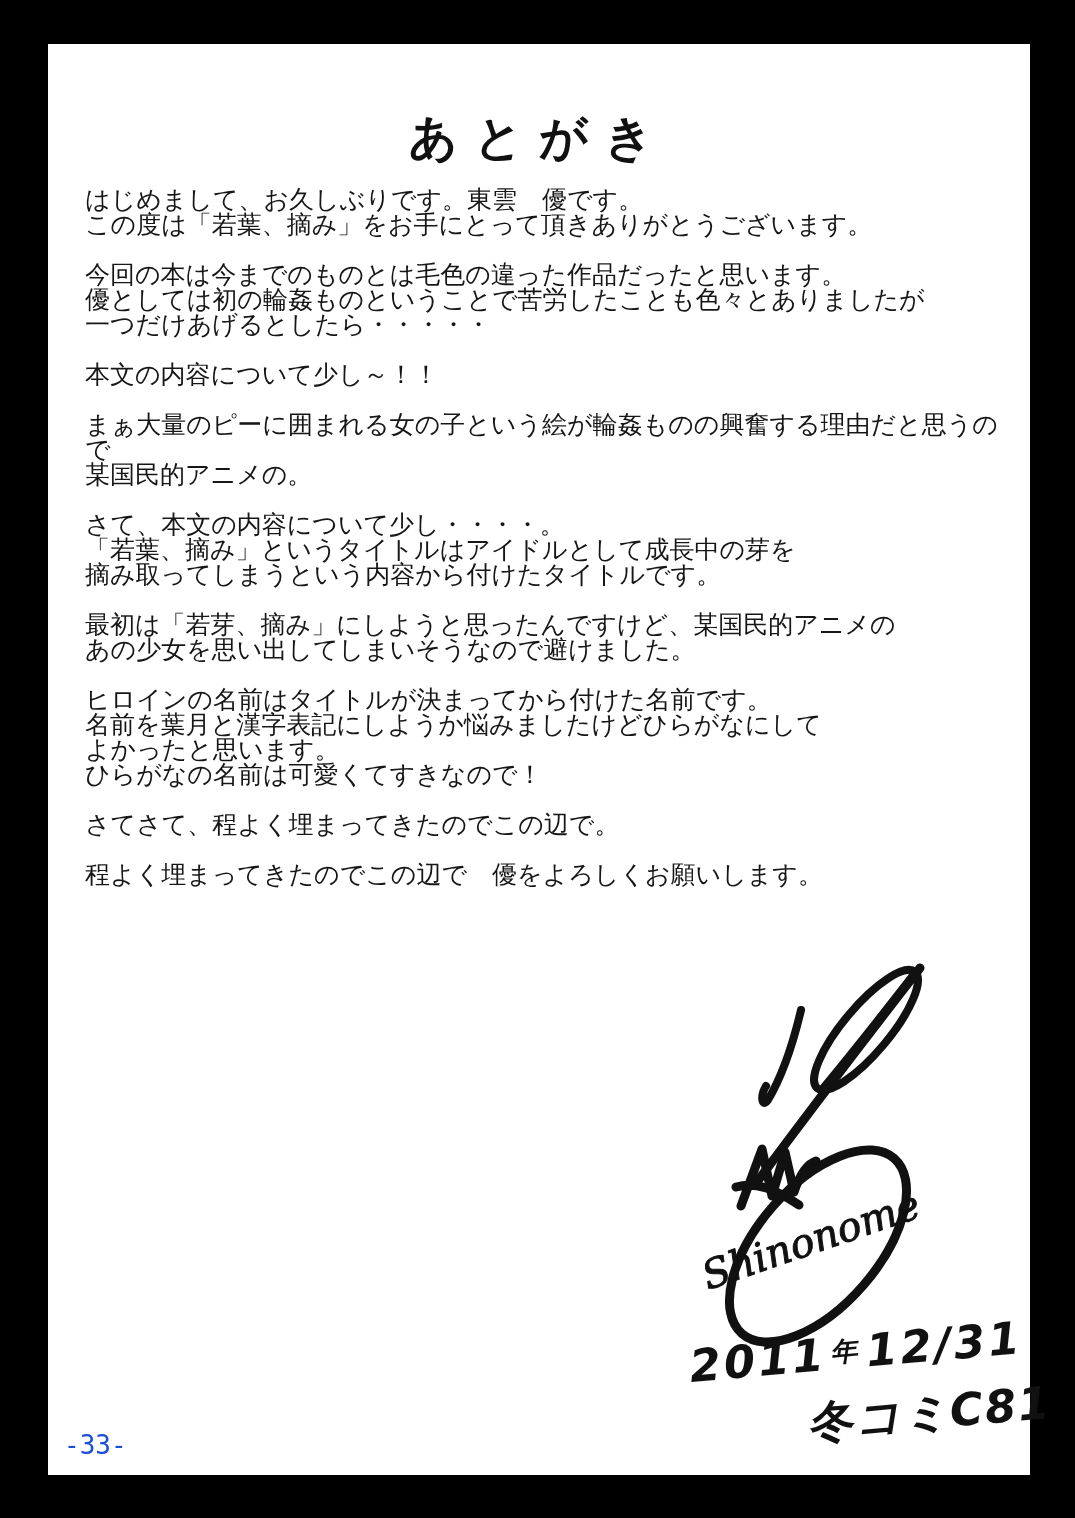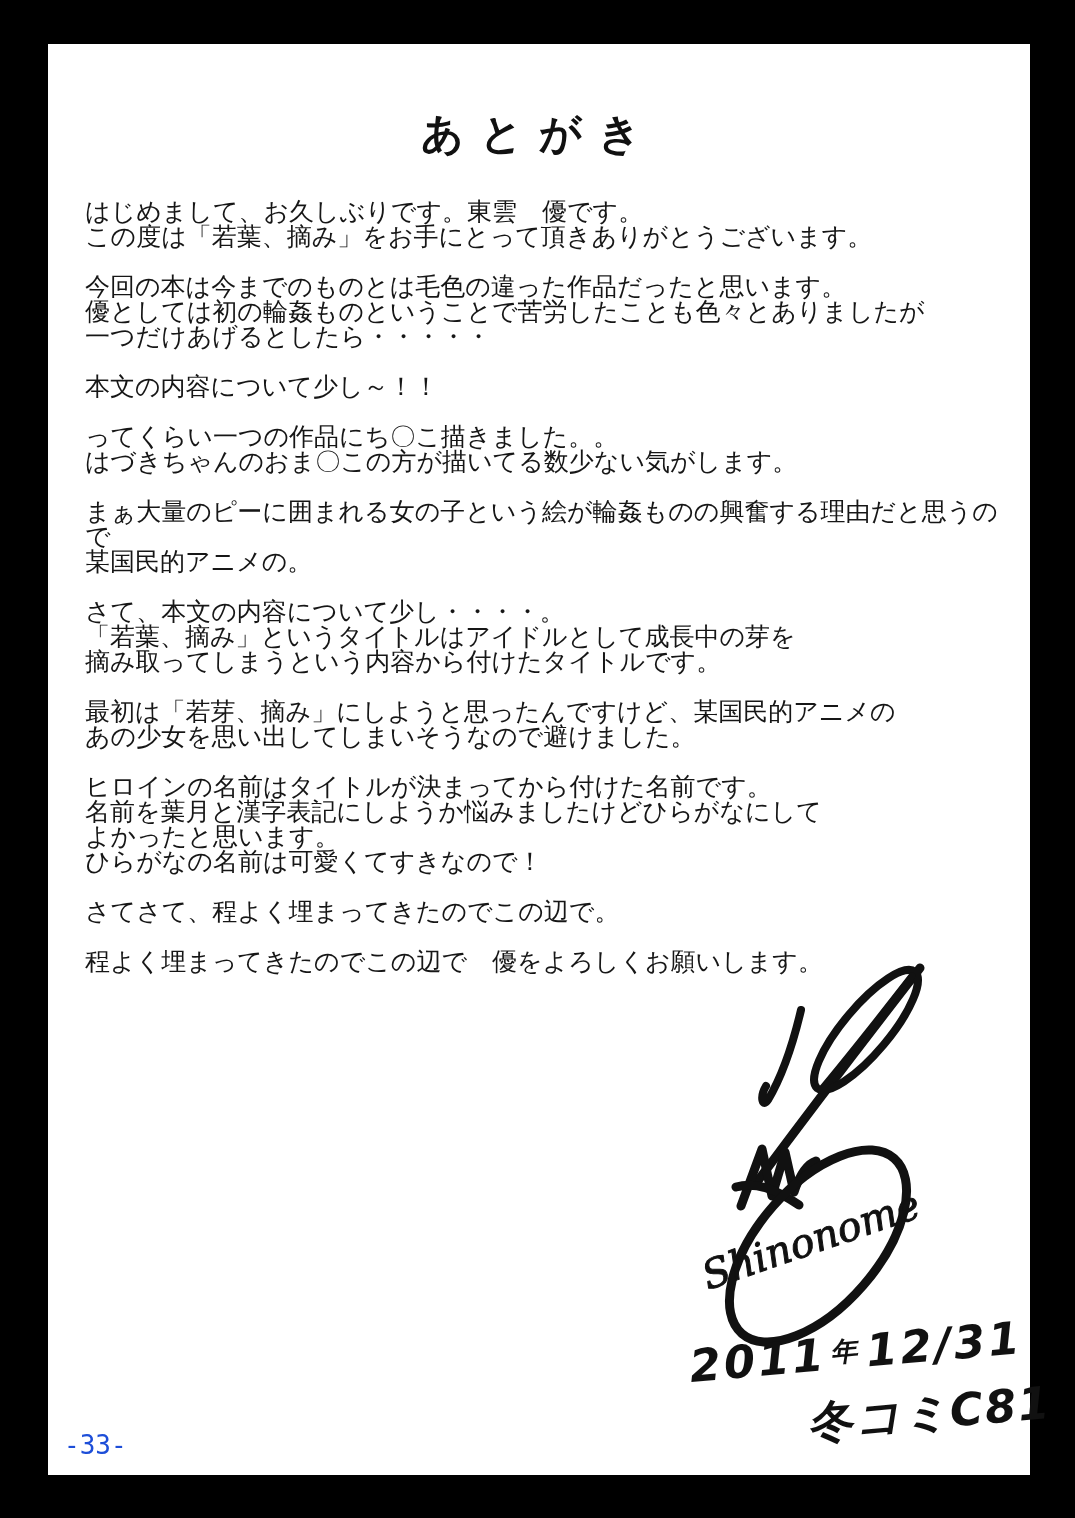--- a/index.html
+++ b/index.html
@@ -26,30 +26,29 @@
   }
   .title {
     position: absolute;
     top: 62px;
     left: 0;
     width: 100%;
     margin: 0;
     text-align: center;
     font-family: "DejaVu Serif", serif;
     font-weight: bold;
-    font-size: 42px;
+    font-size: 48px;
     letter-spacing: 16px;
     color: #111111;
   }
   .body-text {
     position: absolute;
     left: 37px;   
     top: 143px;   
     width: 930px;
-    margin-top: 12px;
   }
   .body-text p {
     margin: 0 0 25px 0;
     font-size: 25px;
     line-height: 25px;
     white-space: pre-line;
     color: #161616;
   }
   .signature-block {
     position: absolute;
@@ -109,22 +108,20 @@
 
     <h1 class="title">あとがき</h1>
 
     <div class="body-text">
       <p>はじめまして、お久しぶりです。東雲　優です。
 この度は「若葉、摘み」をお手にとって頂きありがとうございます。</p>
       <p>今回の本は今までのものとは毛色の違った作品だったと思います。
 優としては初の輪姦ものということで苦労したことも色々とありましたが
 一つだけあげるとしたら・・・・・</p>
       <p>本文の内容について少し～！！</p>
-      <p>ってくらい一つの作品にち〇こ描きました。。
-はづきちゃんのおま〇この方が描いてる数少ない気がします。</p>
       <p>まぁ大量のピーに囲まれる女の子という絵が輪姦ものの興奮する理由だと思うので
 某国民的アニメの。</p>
       <p>さて、本文の内容について少し・・・・。
 「若葉、摘み」というタイトルはアイドルとして成長中の芽を
 摘み取ってしまうという内容から付けたタイトルです。</p>
       <p>最初は「若芽、摘み」にしようと思ったんですけど、某国民的アニメの
 あの少女を思い出してしまいそうなので避けました。</p>
       <p>ヒロインの名前はタイトルが決まってから付けた名前です。
 名前を葉月と漢字表記にしようか悩みましたけどひらがなにして
 よかったと思います。

